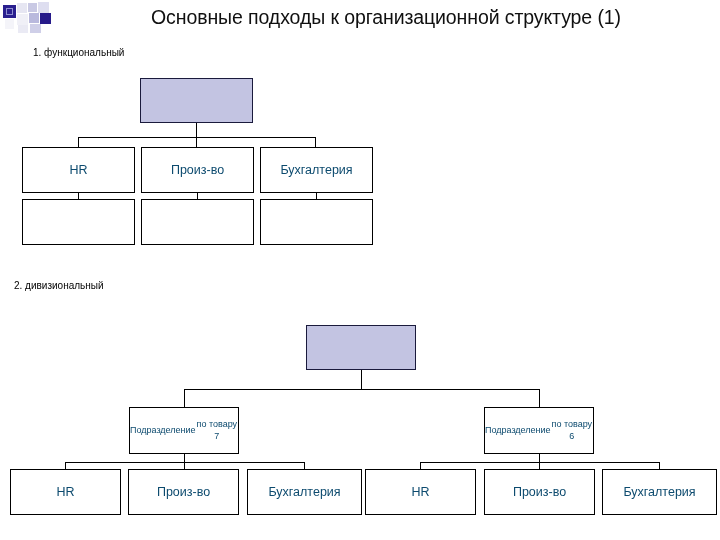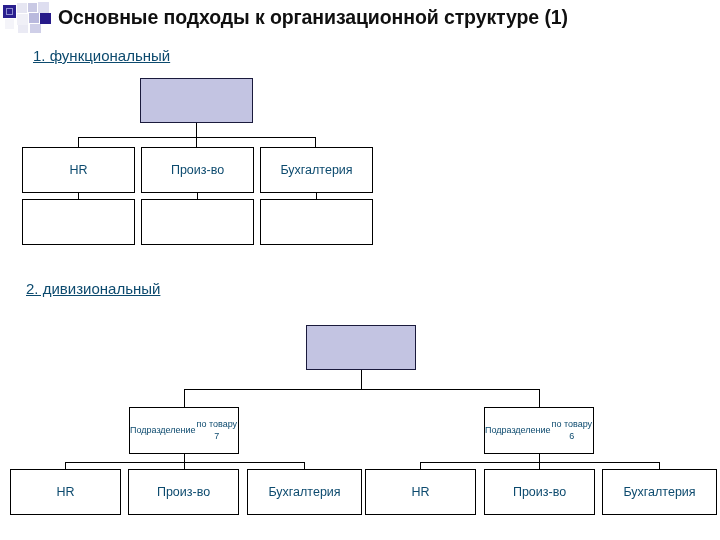--- a/index.html
+++ b/index.html
@@ -35,36 +35,36 @@
   .sq-h { left: 18px; top: 25px; width: 10px; height: 8px;  background: #eaeaf4; }
   .sq-i { left: 30px; top: 24px; width: 11px; height: 9px;  background: #cfcfe8; }
   .sq-j { left: 5px;  top: 19px; width: 9px;  height: 10px; background: #f4f4f9; }
 
   
   .page-title {
     position: absolute;
     left: 58px; top: 6px;
     width: 656px;
     font-size: 19.5px;
-    font-weight: bold;
+    font-weight: normal;
     letter-spacing: -0.1px;
     white-space: nowrap;
     color: #101010;
+    text-align: center;
   }
 
   
   .caption {
     position: absolute;
-    font-size: 15px;
+    font-size: 10px;
     white-space: nowrap;
-    color: #0c4a6e;
-    text-decoration: underline;
+    color: #000000;
   }
   .caption-1 { left: 33px; top: 47px; }
-  .caption-2 { left: 26px; top: 280px; }
+  .caption-2 { left: 14px; top: 280px; }
 
   
   .node {
     position: absolute;
     box-sizing: border-box;
     border: 1px solid #000000;
     background: #ffffff;
     display: flex;
     align-items: center;
     justify-content: center;

